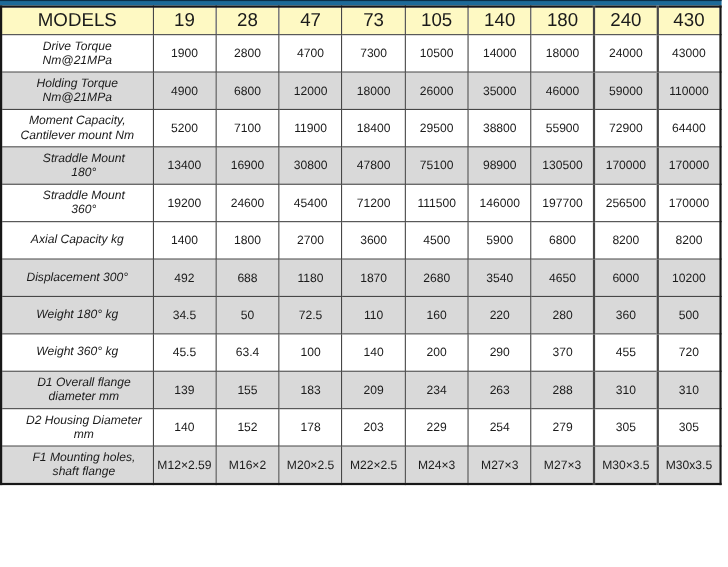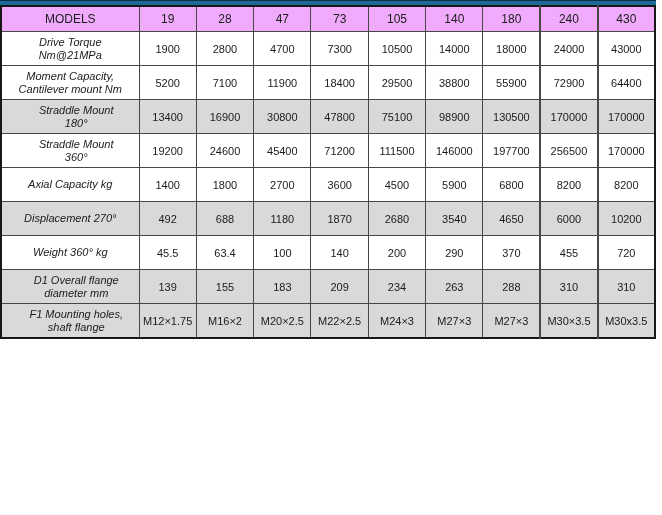--- a/index.html
+++ b/index.html
@@ -35,23 +35,23 @@
     border: 1px solid #474747;
     color: #1b1b1b;
     text-align: center;
     vertical-align: middle;
     padding: 2px 1px;
     font-size: 11px;
     font-weight: 400;
     overflow: hidden;
   }
   table.spec thead th {
-    background: #f0abfc;
+    background: #fef9c3;
     height: 20px;
-    font-size: 12px;
+    font-size: 17px;
   }
   table.spec tbody td {
     height: 29px;
     background: #ffffff;
   }
   table.spec tbody tr.shaded td {
     background: #d9d9d9;
   }
   td.label {
     text-align: left;
@@ -108,20 +108,33 @@
             <td>1900</td>
             <td>2800</td>
             <td>4700</td>
             <td>7300</td>
             <td>10500</td>
             <td>14000</td>
             <td>18000</td>
             <td class="thick-left">24000</td>
             <td class="thick-left">43000</td>
           </tr>
+          <tr class="shaded">
+            <td class="label">Holding Torque
+Nm@21MPa</td>
+            <td>4900</td>
+            <td>6800</td>
+            <td>12000</td>
+            <td>18000</td>
+            <td>26000</td>
+            <td>35000</td>
+            <td>46000</td>
+            <td class="thick-left">59000</td>
+            <td class="thick-left">110000</td>
+          </tr>
           <tr>
             <td class="label">Moment Capacity,
 Cantilever mount Nm</td>
             <td>5200</td>
             <td>7100</td>
             <td>11900</td>
             <td>18400</td>
             <td>29500</td>
             <td>38800</td>
             <td>55900</td>
@@ -160,30 +173,42 @@
             <td>1800</td>
             <td>2700</td>
             <td>3600</td>
             <td>4500</td>
             <td>5900</td>
             <td>6800</td>
             <td class="thick-left">8200</td>
             <td class="thick-left">8200</td>
           </tr>
           <tr class="shaded">
-            <td class="label">Displacement 270°</td>
+            <td class="label">Displacement 300°</td>
             <td>492</td>
             <td>688</td>
             <td>1180</td>
             <td>1870</td>
             <td>2680</td>
             <td>3540</td>
             <td>4650</td>
             <td class="thick-left">6000</td>
             <td class="thick-left">10200</td>
+          </tr>
+          <tr class="shaded">
+            <td class="label">Weight 180° kg</td>
+            <td>34.5</td>
+            <td>50</td>
+            <td>72.5</td>
+            <td>110</td>
+            <td>160</td>
+            <td>220</td>
+            <td>280</td>
+            <td class="thick-left">360</td>
+            <td class="thick-left">500</td>
           </tr>
           <tr>
             <td class="label">Weight 360° kg</td>
             <td>45.5</td>
             <td>63.4</td>
             <td>100</td>
             <td>140</td>
             <td>200</td>
             <td>290</td>
             <td>370</td>
@@ -196,24 +221,37 @@
             <td>139</td>
             <td>155</td>
             <td>183</td>
             <td>209</td>
             <td>234</td>
             <td>263</td>
             <td>288</td>
             <td class="thick-left">310</td>
             <td class="thick-left">310</td>
           </tr>
+          <tr>
+            <td class="label indent">D2 Housing Diameter
+mm</td>
+            <td>140</td>
+            <td>152</td>
+            <td>178</td>
+            <td>203</td>
+            <td>229</td>
+            <td>254</td>
+            <td>279</td>
+            <td class="thick-left">305</td>
+            <td class="thick-left">305</td>
+          </tr>
           <tr class="shaded">
             <td class="label indent">F1 Mounting holes,
 shaft flange</td>
-            <td>M12×1.75</td>
+            <td>M12×2.59</td>
             <td>M16×2</td>
             <td>M20×2.5</td>
             <td>M22×2.5</td>
             <td>M24×3</td>
             <td>M27×3</td>
             <td>M27×3</td>
             <td class="thick-left">M30×3.5</td>
             <td class="thick-left">M30x3.5</td>
           </tr>
         </tbody>

